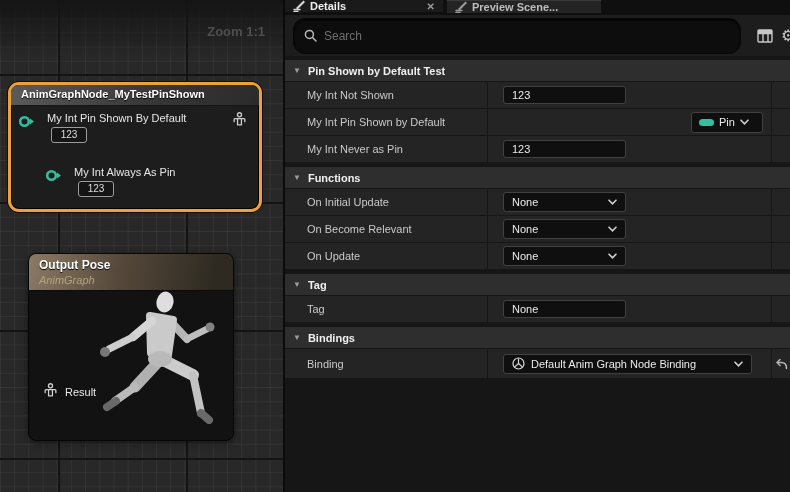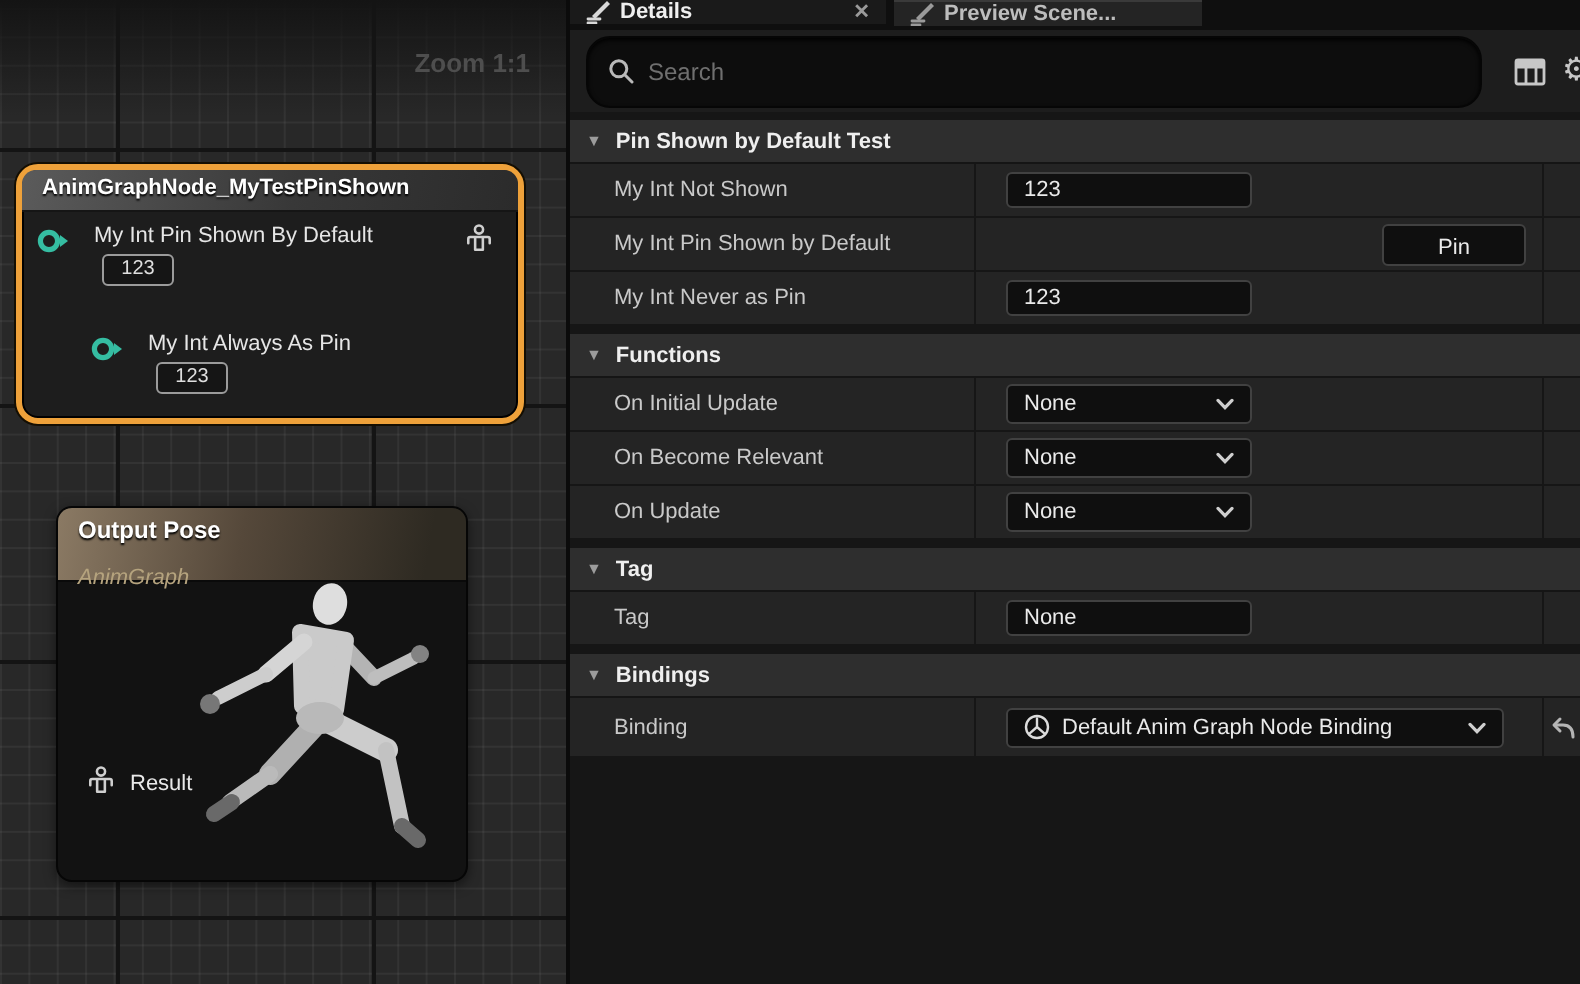--- a/index.html
+++ b/index.html
@@ -50,21 +50,21 @@
     position:absolute; left:28px; top:253px; width:206px; height:188px;
     background:#121212; border:1px solid #060606; border-radius:8px;
     box-shadow:0 2px 6px rgba(0,0,0,.5);
   }
   .node-out .hdr {
     height:37px; border-radius:7px 7px 0 0; padding:4px 0 0 10px;
     background:linear-gradient(100deg,#8b7a64,#55483a 45%,#2e2a22 90%);
     border-bottom:1px solid #0a0a0a;
   }
   .node-out .hdr .t1 { color:#fff; font-size:12px; font-weight:bold; text-shadow:0 1px 1px #000; }
-  .node-out .hdr .t2 { color:#b5a37e; font-size:11px; font-style:italic; margin-top:11px; }
+  .node-out .hdr .t2 { color:#b5a37e; font-size:11px; font-style:italic; margin-top:2px; }
   .node-out .body { position:relative; height:136px; overflow:hidden; }
   .result-pin { position:absolute; left:14px; top:92px; display:flex; align-items:flex-end; gap:7px; color:#e8e8e8; font-size:11px; }
   .mannequin { position:absolute; right:2px; top:-2px; opacity:.95; }
   .note-banner {
     position:absolute; left:2px; right:2px; bottom:2px; height:14px;
     background:#4a90e2; border-radius:0 0 6px 6px; text-align:center;
     color:#fff; font-size:10px; font-weight:bold; line-height:14px; letter-spacing:1px;
   }
 
   
@@ -104,21 +104,21 @@
     font-family:"Liberation Sans", sans-serif;
   }
   .dropdown {
     width:123px; height:20px; background:#0f0f0f; border:1px solid #414141;
     border-radius:3px; color:#eaeaea; font-size:11px; display:flex; align-items:center;
     padding:0 8px; gap:6px; cursor:pointer;
   }
   .dropdown .dd-label { flex:1; white-space:nowrap; overflow:hidden; }
   .dropdown.wide { width:249px; }
   .pin-dd { margin-left:auto; width:72px; height:21px; background:#0f0f0f; border:1px solid #414141;
-    border-radius:3px; display:flex; align-items:center; gap:5px; padding:0 7px; color:#eaeaea; font-size:11px;flex-direction:column; }
+    border-radius:3px; display:flex; align-items:center; gap:5px; padding:0 7px; color:#eaeaea; font-size:11px; }
   .pin-pill { width:15px; height:7px; border-radius:4px; background:#35bda2; }
   .filler { flex:1; }
 </style>
 </head>
 <body>
 
 <div class="stage">
 
   <div class="graph">
     <div class="zoom-label">Zoom 1:1</div>

